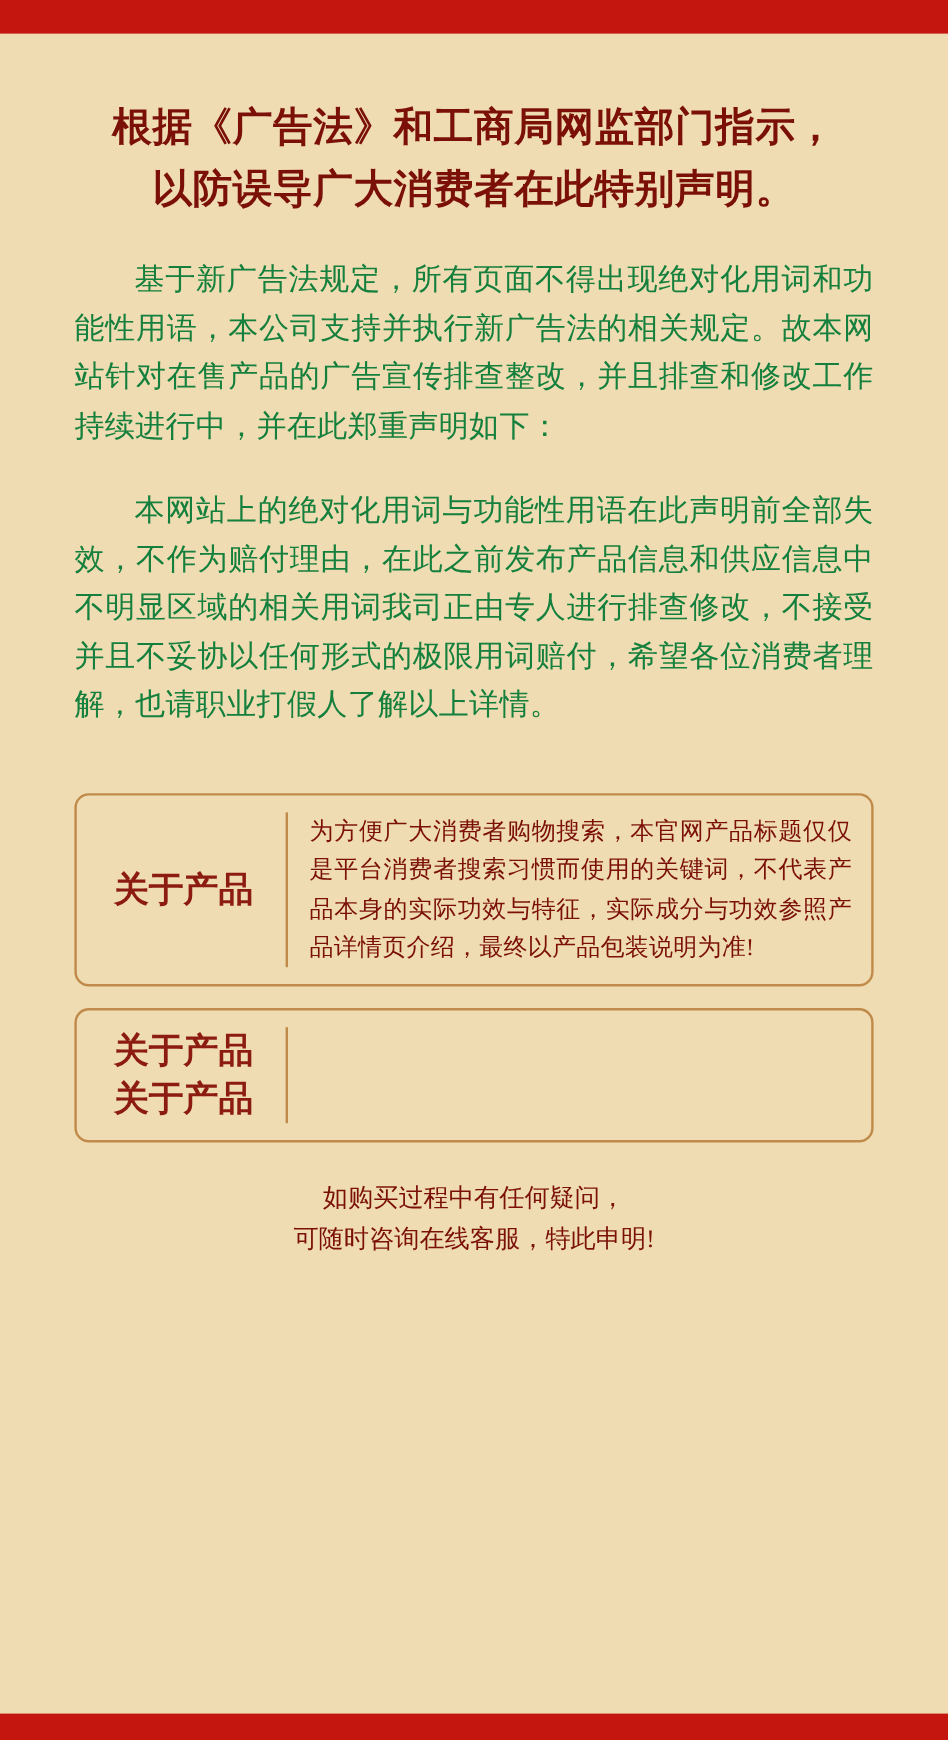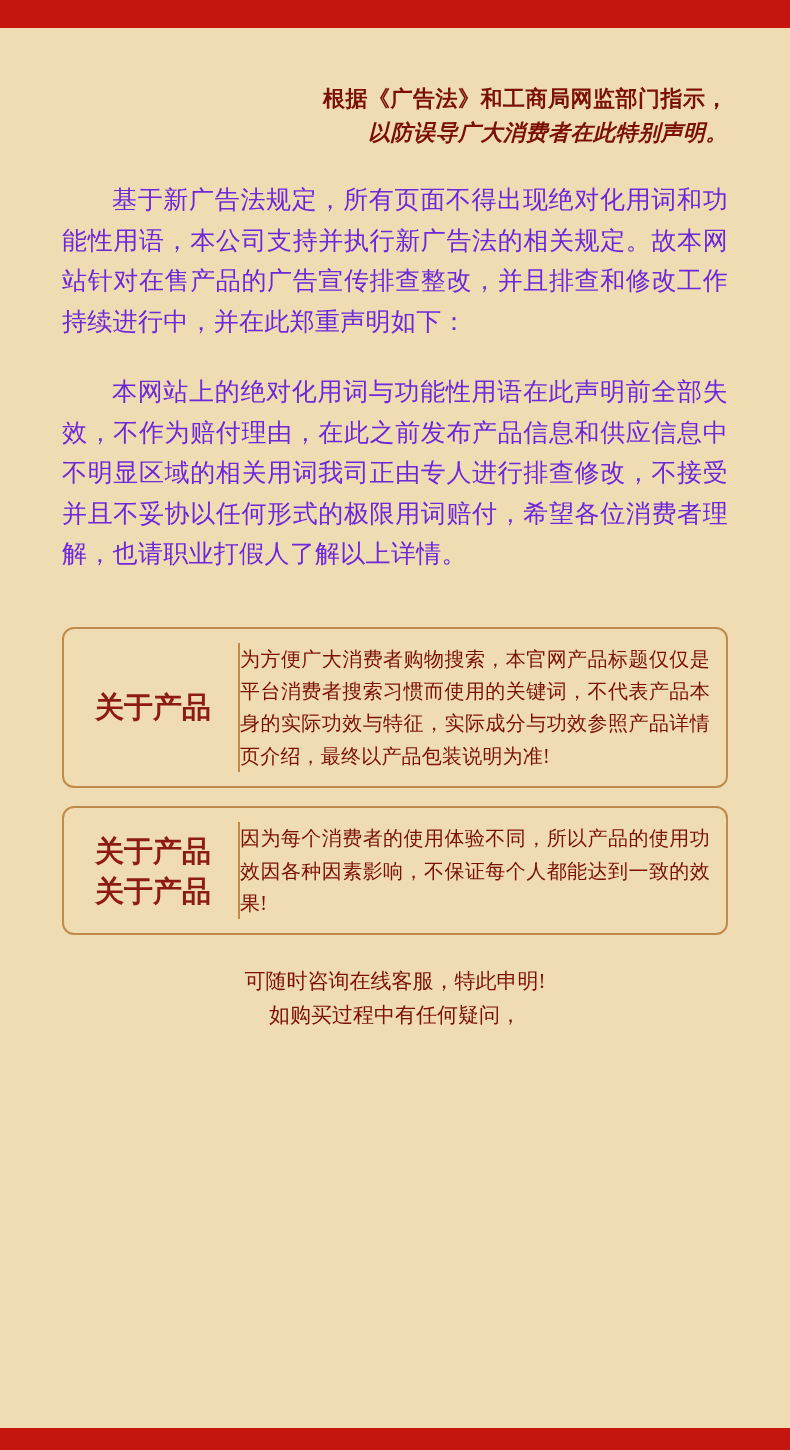--- a/index.html
+++ b/index.html
@@ -33,37 +33,36 @@
     height: 22px;
     background: #c4160f;
     flex: 0 0 auto;
   }
   .content {
     flex: 1 1 auto;
     padding: 36px 62px 0 62px;
     box-sizing: border-box;
   }
   .headline {
-    text-align: right;
-    font-size: 22px;
+    text-align: center;
+    font-size: 33px;
     font-weight: bold;
     line-height: 1.55;
     color: #7a1008;
     letter-spacing: 0.5px;
     margin: 18px 0 10px 0;
     font-family: "Liberation Serif", "DejaVu Serif", serif;
   }
   .headline .line2 {
     display: block;
-    font-style: italic;
   }
   .para {
     font-size: 25px;
     line-height: 1.62;
-    color: #6d28d9;
+    color: #15803d;
     text-indent: 2em;
     margin: 30px 0 0 0;
     text-align: justify;
     letter-spacing: 0.3px;
   }
   .para.second {
   }
   .cards {
     margin-top: 52px;
     display: flex;
@@ -90,20 +89,21 @@
     line-height: 1.38;
     color: #8c1b11;
     border-right: 2px solid #c08a4a;
     padding-right: 12px;
     box-sizing: border-box;
     text-align: right;
     white-space: nowrap;
   }
   .card-body {
     flex: 1 1 auto;
+    padding-left: 18px;
     font-size: 20px;
     line-height: 1.62;
     color: #7a1008;
     display: flex;
     align-items: center;
     text-align: justify;
     letter-spacing: 0.2px;
   }
   .card-body span {
     display: block;
@@ -147,30 +147,27 @@
         <div class="card-body">
           <span>为方便广大消费者购物搜索，本官网产品标题仅仅是平台消费者搜索习惯而使用的关键词，不代表产品本身的实际功效与特征，实际成分与功效参照产品详情页介绍，最终以产品包装说明为准!</span>
         </div>
       </div>
 
       <div class="card">
         <div class="card-title">
           <span>关于产品</span>
           <span>关于产品</span>
         </div>
-        <div class="card-body">
-          <span>因为每个消费者的使用体验不同，所以产品的使用功效因各种因素影响，不保证每个人都能达到一致的效果!</span>
-        </div>
       </div>
 
 
     </div>
 
     <div class="footer-note">
+      <div>如购买过程中有任何疑问，</div>
       <div>可随时咨询在线客服，特此申明!</div>
-      <div>如购买过程中有任何疑问，</div>
     </div>
 
   </div>
 
   <div class="bottom-bar"></div>
 
 </div>
 
 </body></html>

